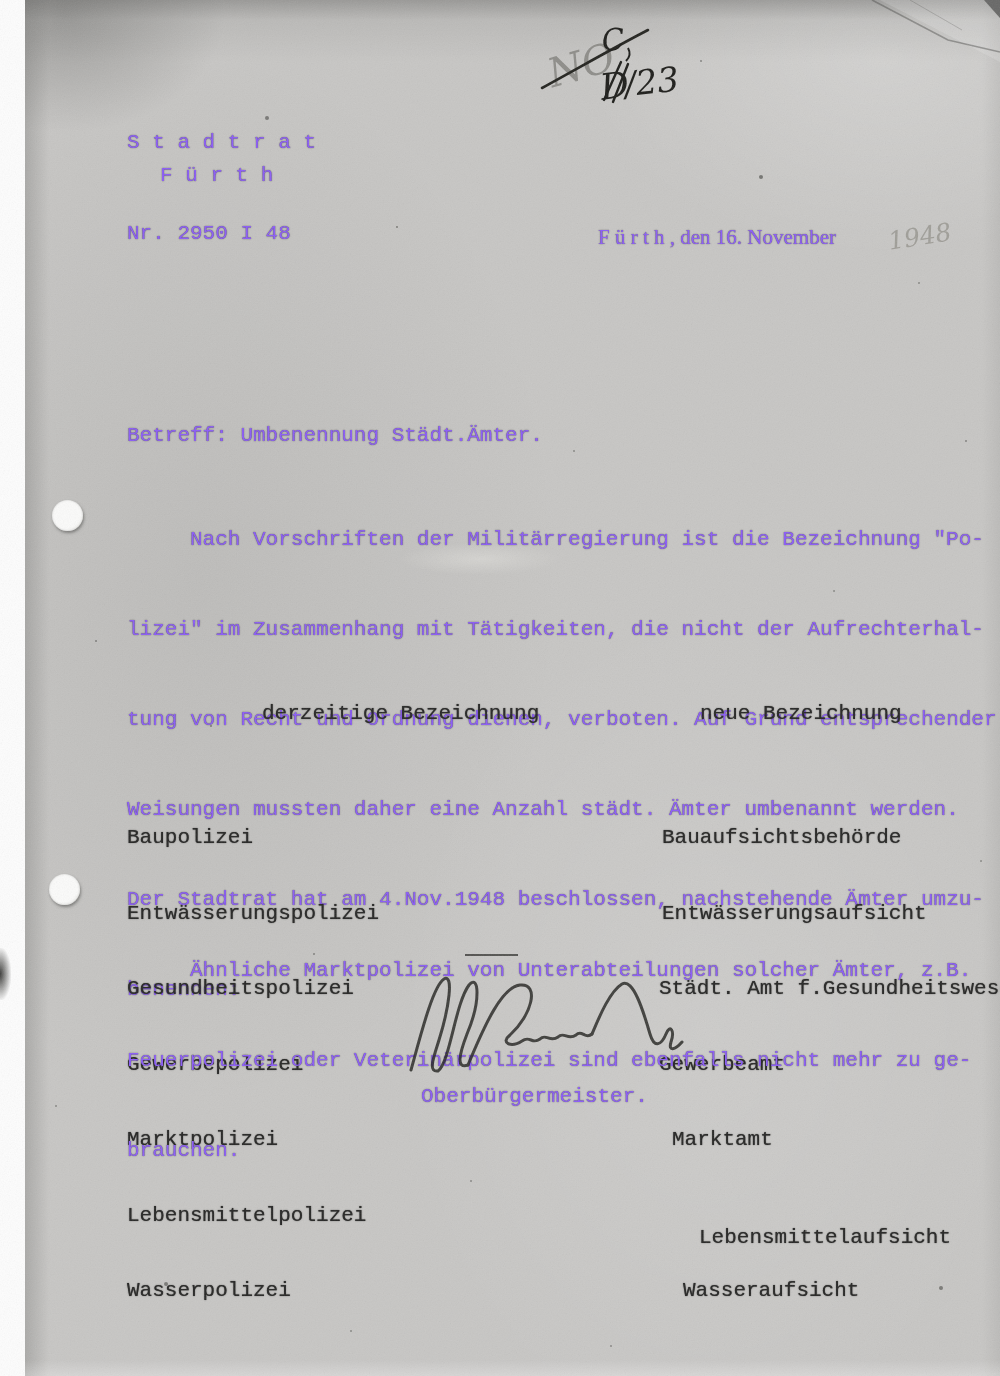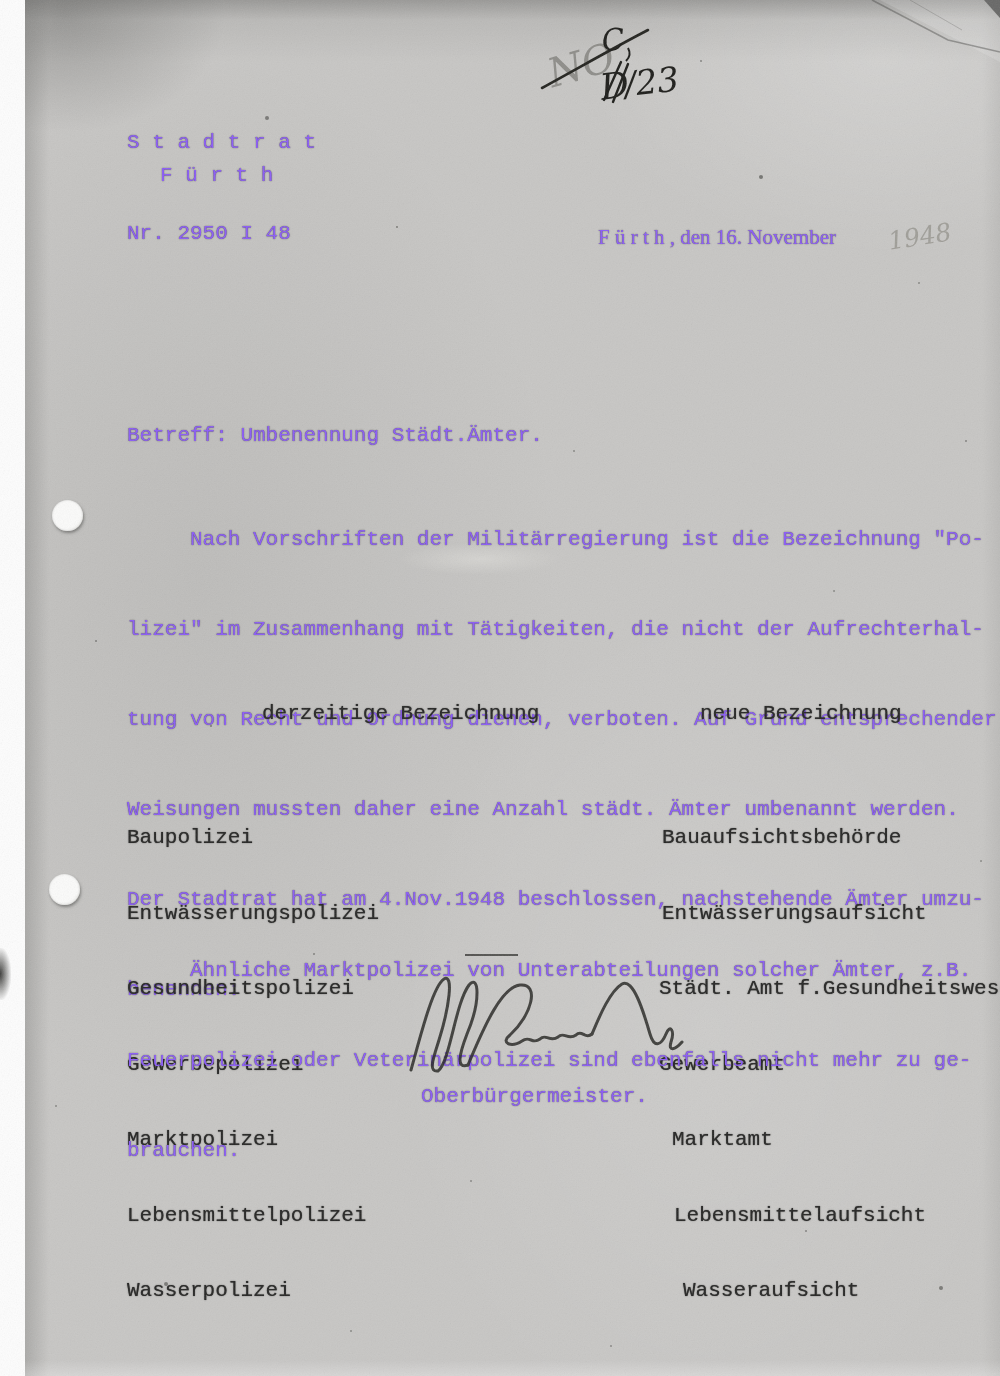--- a/index.html
+++ b/index.html
@@ -33,21 +33,21 @@
   .tbl{position:absolute;left:127px;top:656px;width:873px;color:#262625;font-size:21px;
        text-shadow:0 0 1.2px rgba(30,30,28,.85);white-space:pre;}
   .t-head{position:relative;height:32px;}
   .t-head .c1{padding-left:135px;text-align:right;}
   .t-head .c2{position:absolute;left:573px;top:0;text-align:right;}
   .t-row{position:relative;height:29.5px;}
   .t-row .new{position:absolute;left:535px;top:0;}
   .t-row:nth-child(3) .new{left:532px;}
   .t-row:nth-child(4) .new{left:532px;}
   .t-row:nth-child(5) .new{left:545px;text-align:right;}
-  .t-row:nth-child(6) .new{left:547px;}
+  .t-row:nth-child(6) .new{left:572px;margin-top:22px;}
   .t-row:nth-child(7) .new{left:556px;}
   .closing{left:127px;top:896px;}
   .underline-mark{position:absolute;left:465px;top:954px;width:53px;height:2px;
                   background:rgba(35,35,33,.7);}
   .sig-svg{position:absolute;left:395px;top:972px;}
   .sig-title{left:421px;top:1082px;}
   .annot-svg{position:absolute;left:520px;top:14px;font-family:"DejaVu Serif",serif;}
   .hole{position:absolute;width:31px;height:31px;border-radius:50%;
         background:radial-gradient(circle at 42% 40%, #fbfbfa 60%, #ececea 85%, #d8d8d6 100%);
         box-shadow:1px 2px 3px rgba(70,70,68,.55), inset 0 0 2px rgba(120,120,118,.4);}

